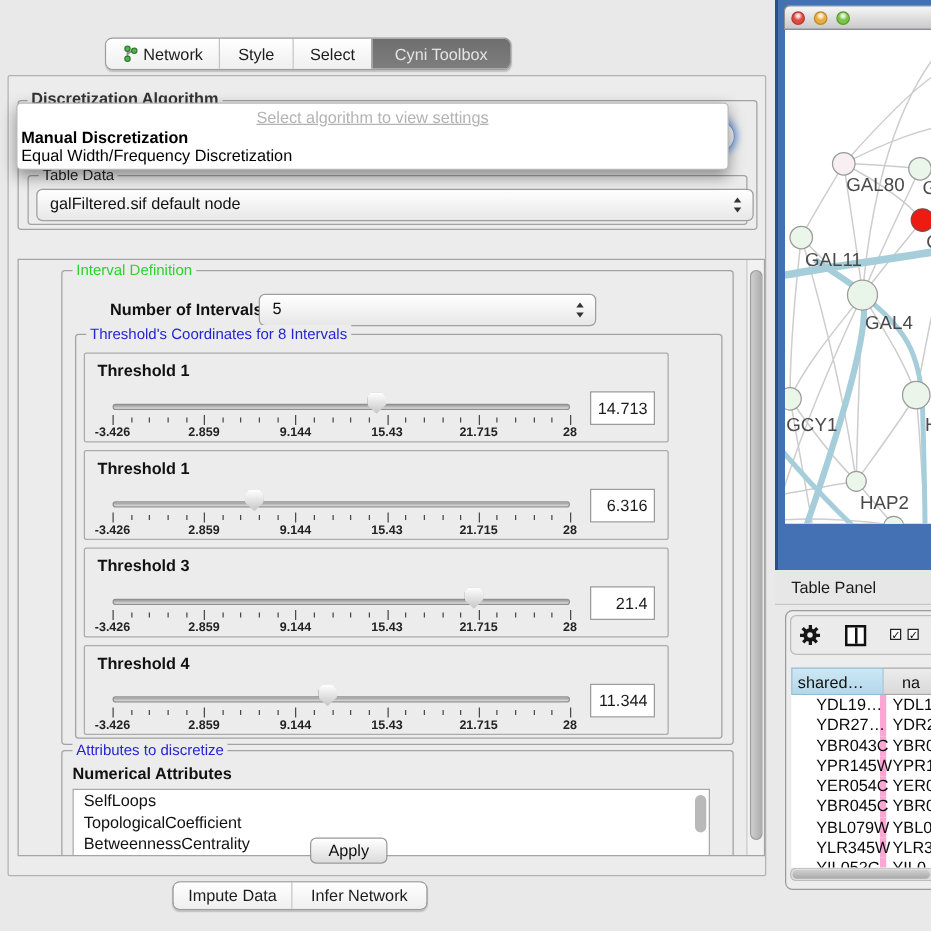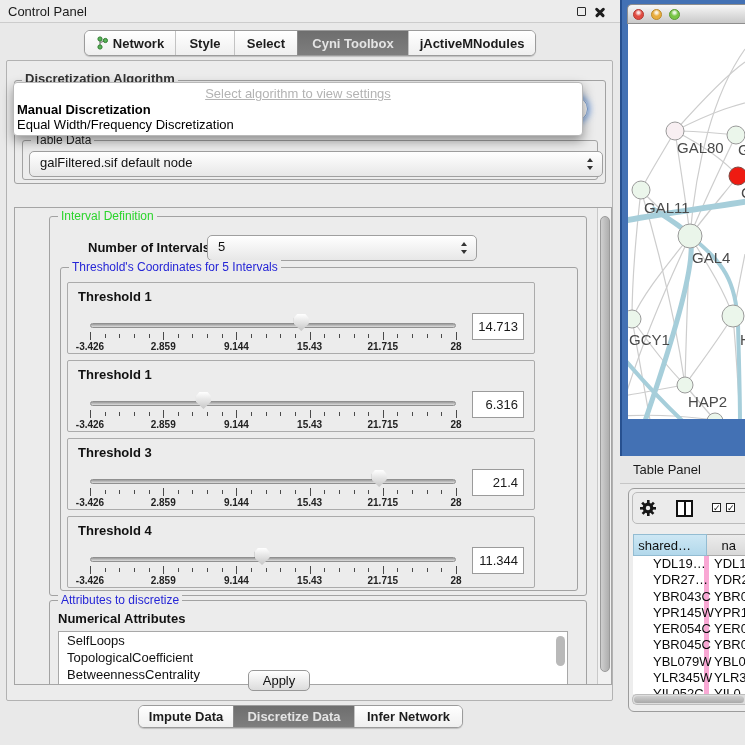--- a/index.html
+++ b/index.html
@@ -9,21 +9,21 @@
 
   
   .cp-titlebar{left:0;top:0;width:620px;height:23px;background:#ececec;border-bottom:1px solid #cccccc;}
   .cp-title{left:8px;top:4px;font-size:13px;color:#1a1a1a;}
   .float-icon{left:577px;top:7px;width:9px;height:9px;border:1.5px solid #2a2a2a;border-radius:1px;}
   .x-icon{left:594px;top:6px;width:12px;height:12px;}
   .x-icon::before,.x-icon::after{content:"";position:absolute;left:0;top:5px;width:12px;height:2.6px;background:#1d1d1d;border-radius:2px;}
   .x-icon::before{transform:rotate(45deg);} .x-icon::after{transform:rotate(-45deg);}
 
   .tabgroup{display:flex;height:26px;border:1px solid #9b9b9b;border-radius:6px;overflow:hidden;background:#ffffff;box-shadow:0 1px 1px rgba(0,0,0,.18);}
-  .tab{display:flex;align-items:center;justify-content:center;gap:4px;font-size:13px;font-weight:bold;color:#1c1c1c;border-left:1px solid #c3c3c3;background:linear-gradient(#ffffff,#efefef);cursor:default;}
+  .tab{display:flex;align-items:center;justify-content:center;gap:4px;font-size:13px;font-weight:normal;color:#1c1c1c;border-left:1px solid #c3c3c3;background:linear-gradient(#ffffff,#efefef);cursor:default;}
   .tab:first-child{border-left:none;}
   .tab.selected{background:linear-gradient(#6e6e6e,#7e7e7e);color:#e4e4e4;border-left-color:#8a8a8a;}
 
   .cp-content{left:6px;top:60px;width:607px;height:641px;background:#ececec;border:1px solid #b2b2b2;border-radius:2px;}
 
   .groupbox{border:1px solid #a2a2a2;border-radius:3px;}
   .gtitle{position:absolute;top:-8px;left:8px;background:#ececec;padding:0 3px;font-size:12px;line-height:14px;white-space:nowrap;}
 
   
   .algo-combo{left:22px;top:96px;width:566px;height:26px;border-radius:13px;background:linear-gradient(#ffffff,#e6e6e6);border:1px solid #7a9fd4;box-shadow:0 0 6px 2px rgba(86,142,221,.75);z-index:4;}
@@ -83,25 +83,20 @@
   .tbl-cell1{width:76px;padding-left:20px;border-right:5px solid #f9a8d4;box-sizing:border-box;}
   .tbl-cell2{padding-left:5px;white-space:nowrap;}
   .hsb-track{left:632px;top:694px;width:113px;height:11px;background:#dedede;border:1px solid #bdbdbd;border-right:none;border-radius:5px 0 0 5px;}
   .hsb-thumb{left:1px;top:1px;width:110px;height:7px;border-radius:4px;background:linear-gradient(#cfcfcf,#a9a9a9);}
 </style>
 </head>
 <body>
 
 <div id="root">
 
-  <div class="abs cp-titlebar">
-    <span class="abs cp-title">Control Panel</span>
-    <span class="abs float-icon"></span>
-    <span class="abs x-icon"></span>
-  </div>
 
   <div class="abs tabgroup" style="left:84px;top:30px;">
     <div class="tab" style="width:90px;">
       <span style="display:inline-flex;">
         <svg width="13" height="14" viewBox="0 0 13 14">
           <line x1="4" y1="3" x2="4" y2="11" stroke="#8a8a8a" stroke-width="1.4"></line>
           <line x1="4" y1="7" x2="9" y2="4" stroke="#8a8a8a" stroke-width="1.4"></line>
           <circle cx="4" cy="3" r="2.1" fill="#58b158" stroke="#2e7d2e"></circle>
           <circle cx="4" cy="11" r="2.1" fill="#58b158" stroke="#2e7d2e"></circle>
           <circle cx="9.4" cy="4.5" r="2.1" fill="#58b158" stroke="#2e7d2e"></circle>
@@ -111,23 +106,20 @@
     </div>
     <div class="tab" style="width:58px;">
         <span>Style</span>
       </div>
     <div class="tab" style="width:62px;">
         <span>Select</span>
       </div>
     <div class="tab selected" style="width:110px;">
         <span>Cyni Toolbox</span>
       </div>
-    <div class="tab" style="width:126px;">
-        <span>jActiveMNodules</span>
-      </div>
   </div>
 
   <div class="abs cp-content"></div>
 
   <div class="abs groupbox" style="left:14px;top:80px;width:592px;height:104px;"></div>
   <span class="abs" style="left:22px;top:71px;font-size:13px;font-weight:bold;color:#333;background:#ececec;padding:0 3px;z-index:5;">Discretization Algorithm</span>
 
   <div class="abs algo-combo">
       <span class="stepper"></span>
     </div>
@@ -151,21 +143,21 @@
     <div class="abs groupbox" style="left:34px;top:8px;width:538px;height:380px;">
       <span class="gtitle" style="color: rgb(43, 212, 43);">Interval Definition</span>
 
       <span class="abs bold-label" style="left:38px;top:23px;">Number of Intervals</span>
       <div class="combo" style="position:absolute;left:157px;top:18px;width:258px;height:24px;">
         <span>5</span>
         <span class="stepper"></span>
       </div>
 
       <div class="abs groupbox" style="left:10px;top:50px;width:518px;height:324px;">
-        <span class="gtitle" style="color: rgb(37, 37, 214);">Threshold's Coordinates for 5 Intervals</span>
+        <span class="gtitle" style="color: rgb(37, 37, 214);">Threshold's Coordinates for 8 Intervals</span>
         <div id="th-container">
             <div class="th-panel abs" style="top: 14px;">
               <span class="abs bold-label" style="left: 10px; top: 6px;">Threshold 1</span>
               <div class="track"></div>
               <div class="thumb" style="left: 225.754px;"></div>
               <div class="tickrow">
                 <span class="tick major" style="left: 0%;"></span>
                 <span class="tick minor" style="left: 4%;"></span>
                 <span class="tick minor" style="left: 8%;"></span>
                 <span class="tick minor" style="left: 12%;"></span>
@@ -348,23 +340,20 @@
     <div class="abs vsb-track">
       <div class="abs vsb-thumb"></div>
     </div>
   </div>
 
   <div class="abs button" style="left:248px;top:670px;width:62px;height:21px;">Apply</div>
 
   <div class="abs tabgroup" style="left:138px;top:705px;height:23px;">
     <div class="tab" style="width:94px;">
         <span>Impute Data</span>
-      </div>
-    <div class="tab selected" style="width:120px;">
-        <span>Discretize Data</span>
       </div>
     <div class="tab" style="width:107px;">
         <span>Infer Network</span>
       </div>
   </div>
 
   <div class="abs net-frame"></div>
   <div class="abs net-titlebar">
     <span class="light" id="light-r" style="left: 5px; background: radial-gradient(circle at 50% 30%, rgba(255, 255, 255, 0.85) 0px, rgba(255, 255, 255, 0.85) 12%, rgba(255, 255, 255, 0) 45%), rgb(224, 75, 65); border: 1px solid rgb(179, 58, 50);"></span>
     <span class="light" id="light-y" style="left: 23px; background: radial-gradient(circle at 50% 30%, rgba(255, 255, 255, 0.85) 0px, rgba(255, 255, 255, 0.85) 12%, rgba(255, 255, 255, 0) 45%), rgb(233, 173, 61); border: 1px solid rgb(186, 138, 46);"></span>

